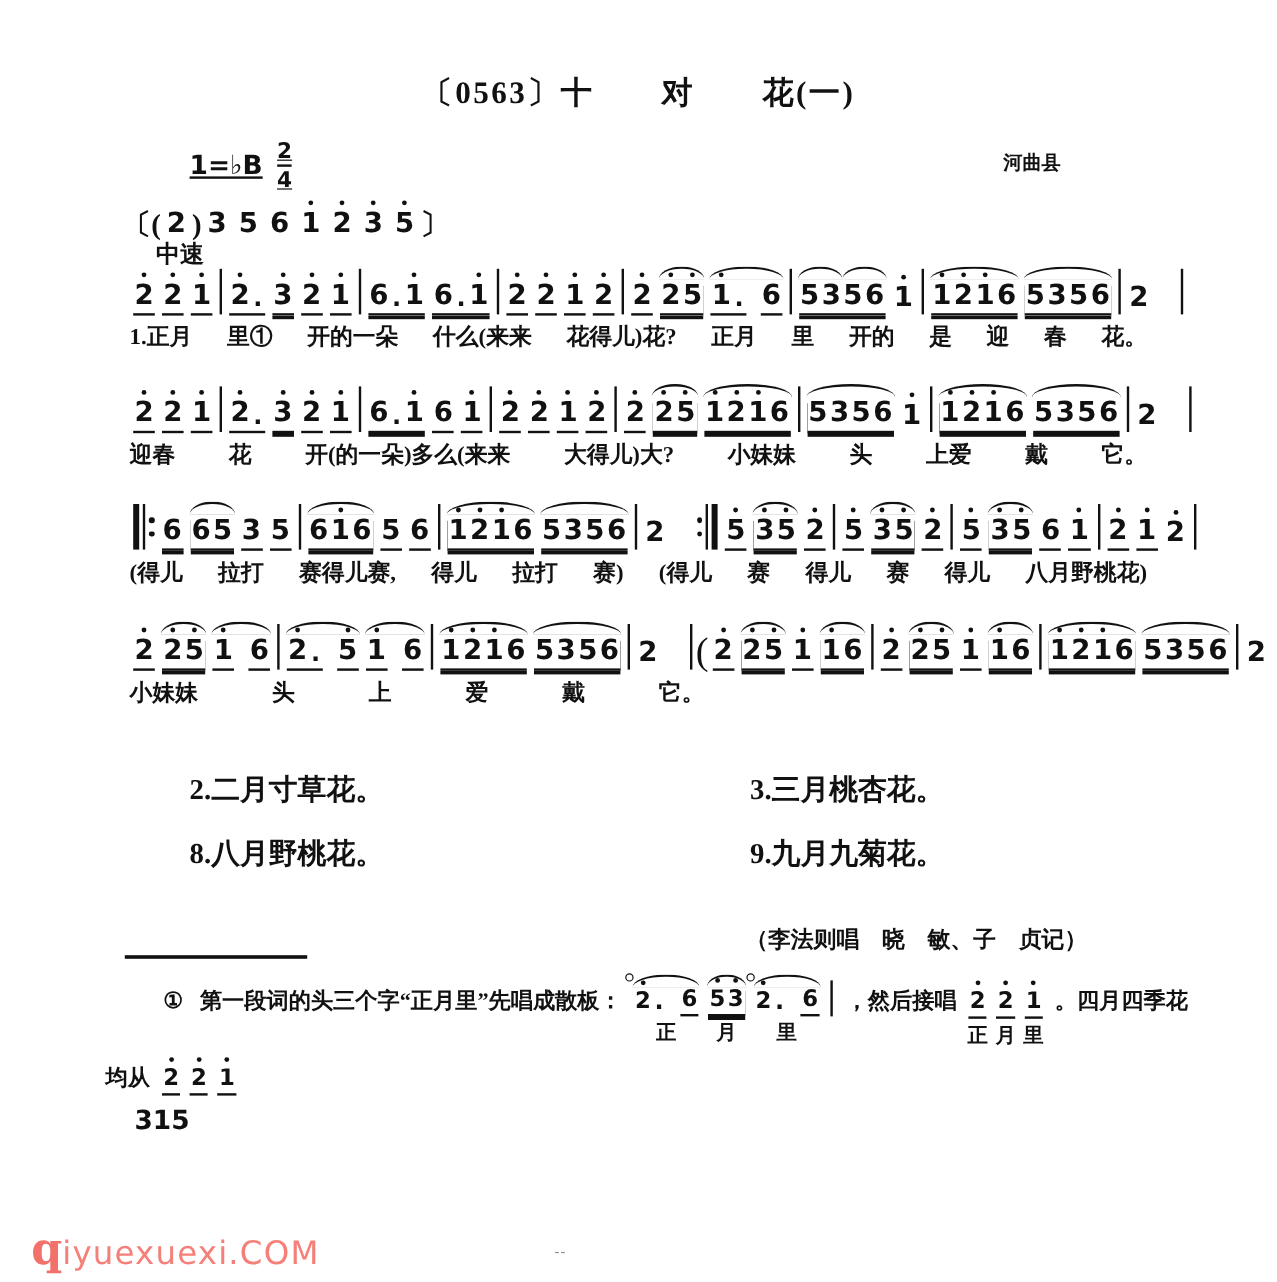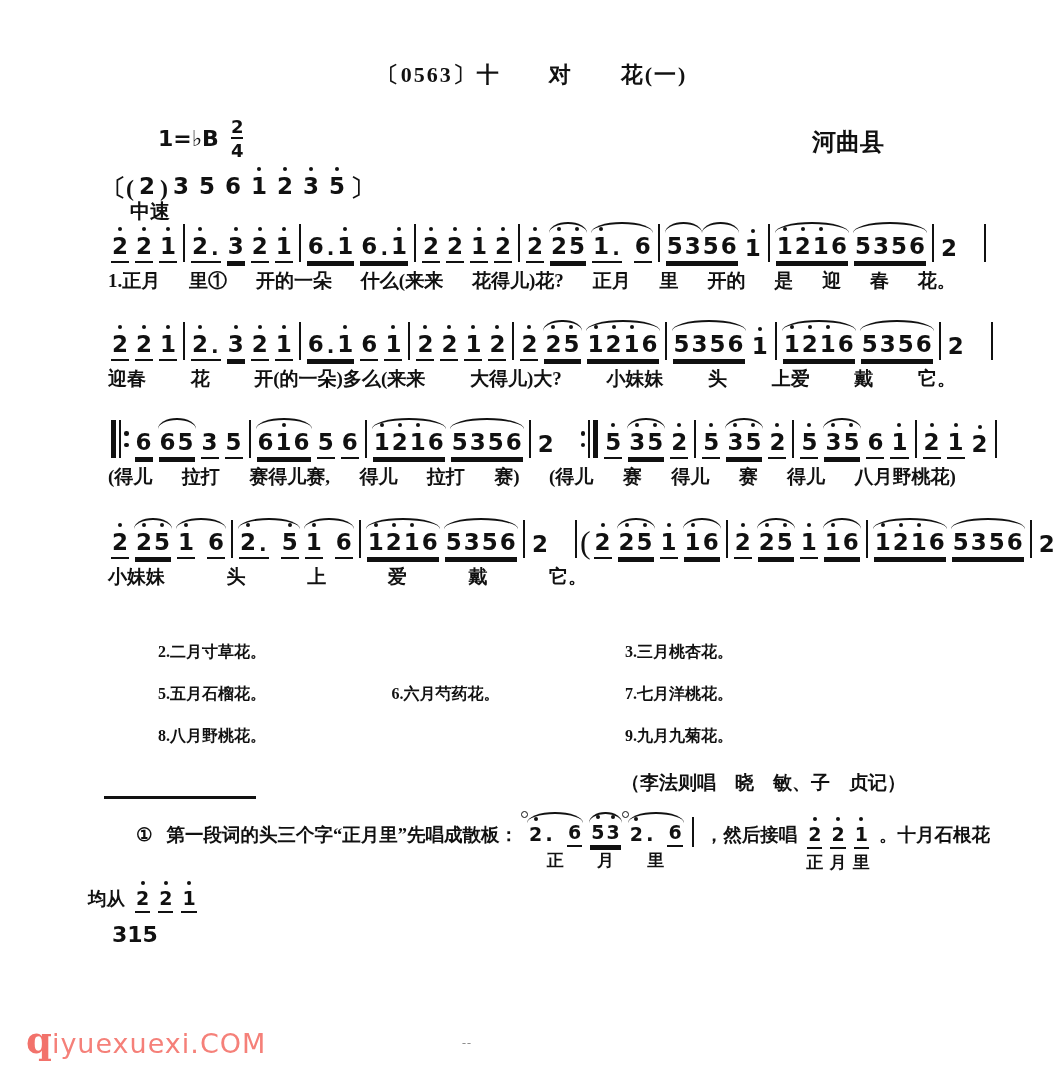--- a/index.html
+++ b/index.html
@@ -1,27 +1,27 @@
 <!DOCTYPE html>
 <html><head>
 <meta charset="utf-8">
 <style>
   html,body{margin:0;padding:0;background:#ffffff;}
   .page{position:relative;width:1064px;height:1068px;background:#fff;color:#111;
         font-family:"Liberation Serif",serif;overflow:hidden;}
 
   
   .title{position:absolute;top:60px;left:0;width:100%;text-align:center;
-         font-size:22px;font-weight:700;letter-spacing:2px;}
-  .keyrow{position:absolute;top:116px;left:158px;display:flex;align-items:center;}
+         font-size:26px;font-weight:700;letter-spacing:2px;}
+  .keyrow{position:absolute;top:116px;left:158px;display:flex;align-items:center;text-decoration:underline;}
   .keysig{font:700 22px "DejaVu Sans",sans-serif;}
   .frac{display:inline-flex;flex-direction:column;align-items:center;line-height:1;
         font:700 18px "DejaVu Sans",sans-serif;margin-left:12px;}
   .frac .den{border-top:2px solid #111;padding-top:1px;}
-  .region{position:absolute;top:126px;right:180px;font-size:24px;font-weight:700;}
+  .region{position:absolute;top:126px;right:180px;font-size:16px;font-weight:700;}
   .introrow{position:absolute;top:160px;left:102px;}
   .tempo{position:absolute;top:198px;left:130px;font-size:20px;font-weight:700;text-align:center;}
 
   
   .notes-row{display:flex;align-items:flex-end;justify-content:space-between;}
   .introrow .notes-row{justify-content:flex-start;}
   .introrow .note{margin:0 4px;}
   .note{position:relative;display:inline-flex;align-items:flex-end;padding-top:15px;margin:0 3px;}
   .nb{display:inline-flex;align-items:flex-end;padding-bottom:3px;}
   .nb.u1{border-bottom:2px solid #111;}
@@ -48,21 +48,21 @@
   
   .system{position:absolute;left:108px;width:848px;}
   .sys1{top:220px;} .sys2{top:318px;} .sys3{top:416px;} .sys4{top:516px;width:826px;}
   .lyrics-row{display:flex;justify-content:space-between;font-size:19px;font-weight:700;
               margin-top:5px;white-space:nowrap;}
   .sys4 .lyrics-row{width:58%;}
 
   
   .verses{position:absolute;top:642px;left:158px;width:692px;}
   .vrow{display:flex;justify-content:space-between;margin-bottom:21px;}
-  .vcell{display:inline-block;width:225px;font-size:16px;font-weight:700;white-space:nowrap;}
+  .vcell{display:inline-block;width:225px;font-size:24px;font-weight:700;white-space:nowrap;}
 
   
   .attribution{position:absolute;top:770px;right:158px;font-size:19px;font-weight:700;}
   .divider{position:absolute;top:796px;left:104px;width:152px;border-top:3px solid #111;}
   .fnline{position:absolute;display:flex;align-items:baseline;font-size:18.5px;font-weight:700;white-space:nowrap;}
   .fnA{top:810px;left:136px;right:14px;}
   .fnB{top:876px;left:88px;right:30px;}
   .fnmark{margin-right:14px;}
   .fnmusic{display:inline-flex;align-items:flex-end;margin:0 6px;}
   .fng{display:inline-flex;flex-direction:column;align-items:center;margin:0 2px;}
@@ -853,25 +853,20 @@
         <span class="lyrseg">它。</span>
       </div>
   </div>
 
   <div class="verses">
     <div class="vrow">
       <span class="vcell">2.二月寸草花。</span>
       <span class="vcell">3.三月桃杏花。</span>
     </div>
     <div class="vrow">
-      <span class="vcell">5.五月石榴花。</span>
-      <span class="vcell">6.六月芍药花。</span>
-      <span class="vcell">7.七月洋桃花。</span>
-    </div>
-    <div class="vrow">
       <span class="vcell">8.八月野桃花。</span>
       <span class="vcell">9.九月九菊花。</span>
     </div>
   </div>
 
   <div class="attribution">（李法则唱　晓　敏、子　贞记）</div>
 
   <div class="divider"></div>
 
   <div class="fnline fnA">
@@ -959,21 +954,21 @@
           <span class="notes-row" style="display: inline-flex;">
             <span class="note">
               <span class="nb u1">
                 <span class="dg">1<span class="hd" style="top: -8px;"></span></span>
               </span>
             </span>
           </span>
           <span class="fnlyric">里</span>
         </span>
       </span>
-    <span>。十月石根花</span>
+    <span>。四月四季花</span>
   </div>
 
   <div class="fnline fnB">
     <span>均从</span>
     <span class="fnmusic">
         <span class="fng">
           <span class="notes-row" style="display: inline-flex;">
             <span class="note">
               <span class="nb u1">
                 <span class="dg">2<span class="hd" style="top: -8px;"></span></span>

